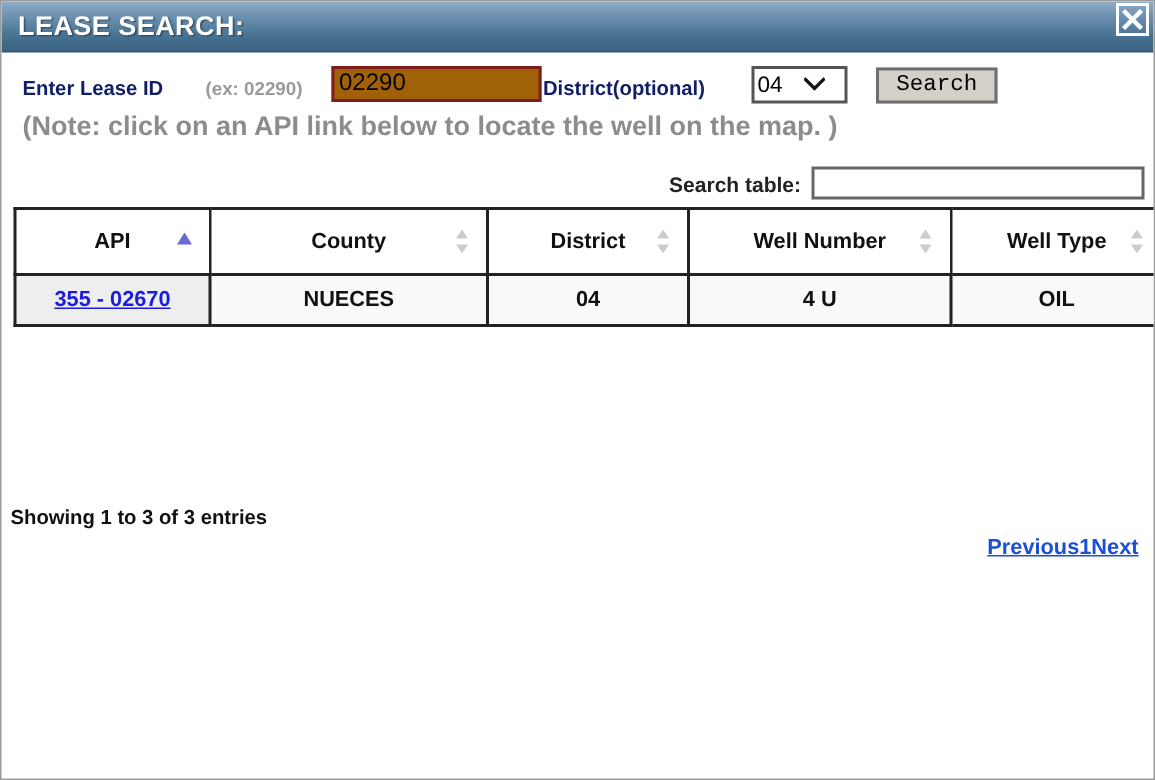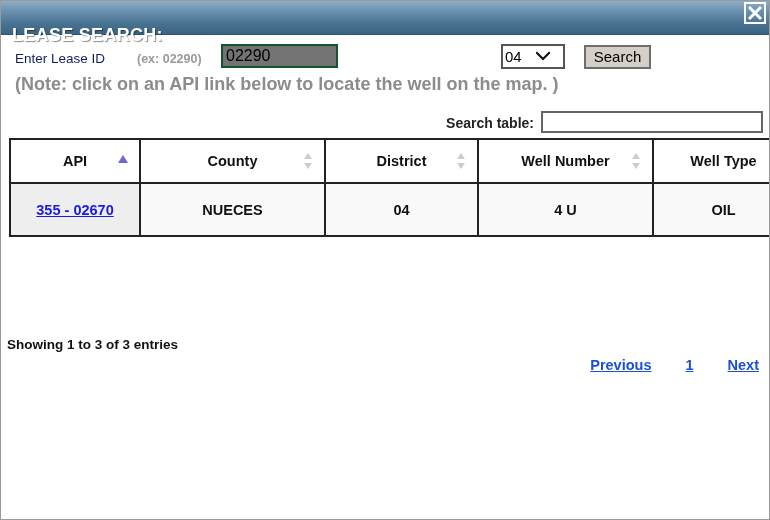--- a/index.html
+++ b/index.html
@@ -32,57 +32,56 @@
   #title-text {
     position: absolute;
     left: 11px;
     top: 6px;
     font-size: 18px;
     font-weight: bold;
     color: #ffffff;
     letter-spacing: 0.3px;
     text-shadow: 1px 1px 1px rgba(0,0,0,0.45);
     white-space: nowrap;
-    margin-top: 18px;
   }
   #close-button {
     position: absolute;
     right: 3px;
     top: 1px;
     width: 22px;
     height: 22px;
     border: 2px solid #ffffff;
     background: transparent;
     cursor: pointer;
     padding: 0;
     line-height: 0;
   }
   #close-button svg { display: block; }
   .lbl-navy {
     position: absolute;
     font-size: 13.5px;
-    font-weight: normal;
+    font-weight: bold;
     color: #111e66;
     white-space: nowrap;
   }
   #lease-label { left: 14px; top: 50px; }
   #lease-example {
     position: absolute;
     left: 136px; top: 51px;
     font-size: 12.5px;
     font-weight: bold;
     color: #9a9a9a;
     white-space: nowrap;
   }
   #lease-input {
     position: absolute;
     left: 220px; top: 43px;
-    width: 117px; height: 24px;
-    border: 2px solid #14532d;
-    background: #737373;
+    width: 140px; height: 24px;
+    border: 2px solid #7f1d1d;
+    background: #a16207;
     font-family: "Liberation Sans", sans-serif;
     font-size: 16px;
     color: #000000;
     padding: 0 3px;
     outline: none;
   }
   #district-label { left: 361px; top: 50px; }
   #district-select {
     position: absolute;
     left: 500px; top: 43px;
@@ -100,24 +99,24 @@
   }
   #district-chevron {
     position: absolute;
     left: 535px; top: 50px;
     width: 14px; height: 10px;
     pointer-events: none;
   }
   #search-button {
     position: absolute;
     left: 583px; top: 44px;
-    width: 67px; height: 24px;
+    width: 81px; height: 24px;
     background: #d4d0c8;
     border: 2px solid #6e6e6e;
-    font-family: Liberation Sans, sans-serif;
+    font-family: Liberation Mono, monospace;
     font-size: 15px;
     color: #000000;
     padding: 0;
     cursor: pointer;
     line-height: 20px;
   }
   #note-text {
     position: absolute;
     left: 14px; top: 73px;
     font-size: 18px;
@@ -177,21 +176,21 @@
   .sort-asc, .sort-both {
     position: absolute;
     right: 10px;
     top: 50%;
     transform: translateY(-50%);
     width: 12px;
     height: 18px;
   }
   #results-table td {
     border: 2px solid #222222;
-    height: 53px;
+    height: 34px;
     font-size: 14.5px;
     font-weight: bold;
     color: #111111;
     text-align: center;
     padding: 0 20px;
   }
   tr.row-odd td { background: #f9f9f9; }
   tr.row-even td { background: #ffffff; }
   tr.row-odd td.col-sorted { background: #eeeeee; }
   tr.row-even td.col-sorted { background: #fbfbfb; }
@@ -211,21 +210,20 @@
     font-size: 13.5px;
     font-weight: bold;
     color: #111111;
     white-space: nowrap;
   }
   #pagination {
     position: absolute;
     right: 10px; top: 356px;
     display: flex;
     align-items: center;
-    gap: 34px;
   }
   #pagination a {
     color: #1a4fd6;
     text-decoration: underline;
     font-size: 14.5px;
     font-weight: bold;
     cursor: pointer;
     white-space: nowrap;
   }
 </style>
@@ -240,20 +238,21 @@
       <svg width="18" height="18" viewBox="0 0 18 18">
         <path d="M3 3 L15 15 M15 3 L3 15" stroke="#ffffff" stroke-width="3" fill="none"></path>
       </svg>
     </button>
   </div>
 
   <div class="lbl-navy" id="lease-label">Enter Lease ID</div>
   <div id="lease-example">(ex: 02290)</div>
   <input id="lease-input" type="text" value="02290" style="">
 
+  <div class="lbl-navy" id="district-label">District(optional)</div>
   <select id="district-select">
     <option>04</option>
   </select>
   <svg id="district-chevron" viewBox="0 0 14 10">
     <path d="M1 2 L7 8 L13 2" stroke="#111111" stroke-width="2.2" fill="none" stroke-linecap="square"></path>
   </svg>
 
   <button id="search-button">Search</button>
 
   <div id="note-text">(Note: click on an API link below to locate the well on the map. )</div>
@@ -270,21 +269,21 @@
             <path d="M6 3 L11 11 L1 11 Z" fill="#6a6ad4"></path>
           </svg>
         </th>
         <th style="width:185px">
           <span class="th-inner">County</span>
           <svg class="sort-both" viewBox="0 0 12 18">
             <path d="M6 1 L10 7 L2 7 Z" fill="#cccccc"></path>
             <path d="M6 17 L10 11 L2 11 Z" fill="#cccccc"></path>
           </svg>
         </th>
-        <th style="width:153px">
+        <th style="width:134px">
           <span class="th-inner">District</span>
           <svg class="sort-both" viewBox="0 0 12 18">
             <path d="M6 1 L10 7 L2 7 Z" fill="#cccccc"></path>
             <path d="M6 17 L10 11 L2 11 Z" fill="#cccccc"></path>
           </svg>
         </th>
         <th style="width:175px">
           <span class="th-inner">Well Number</span>
           <svg class="sort-both" viewBox="0 0 12 18">
             <path d="M6 1 L10 7 L2 7 Z" fill="#cccccc"></path>

